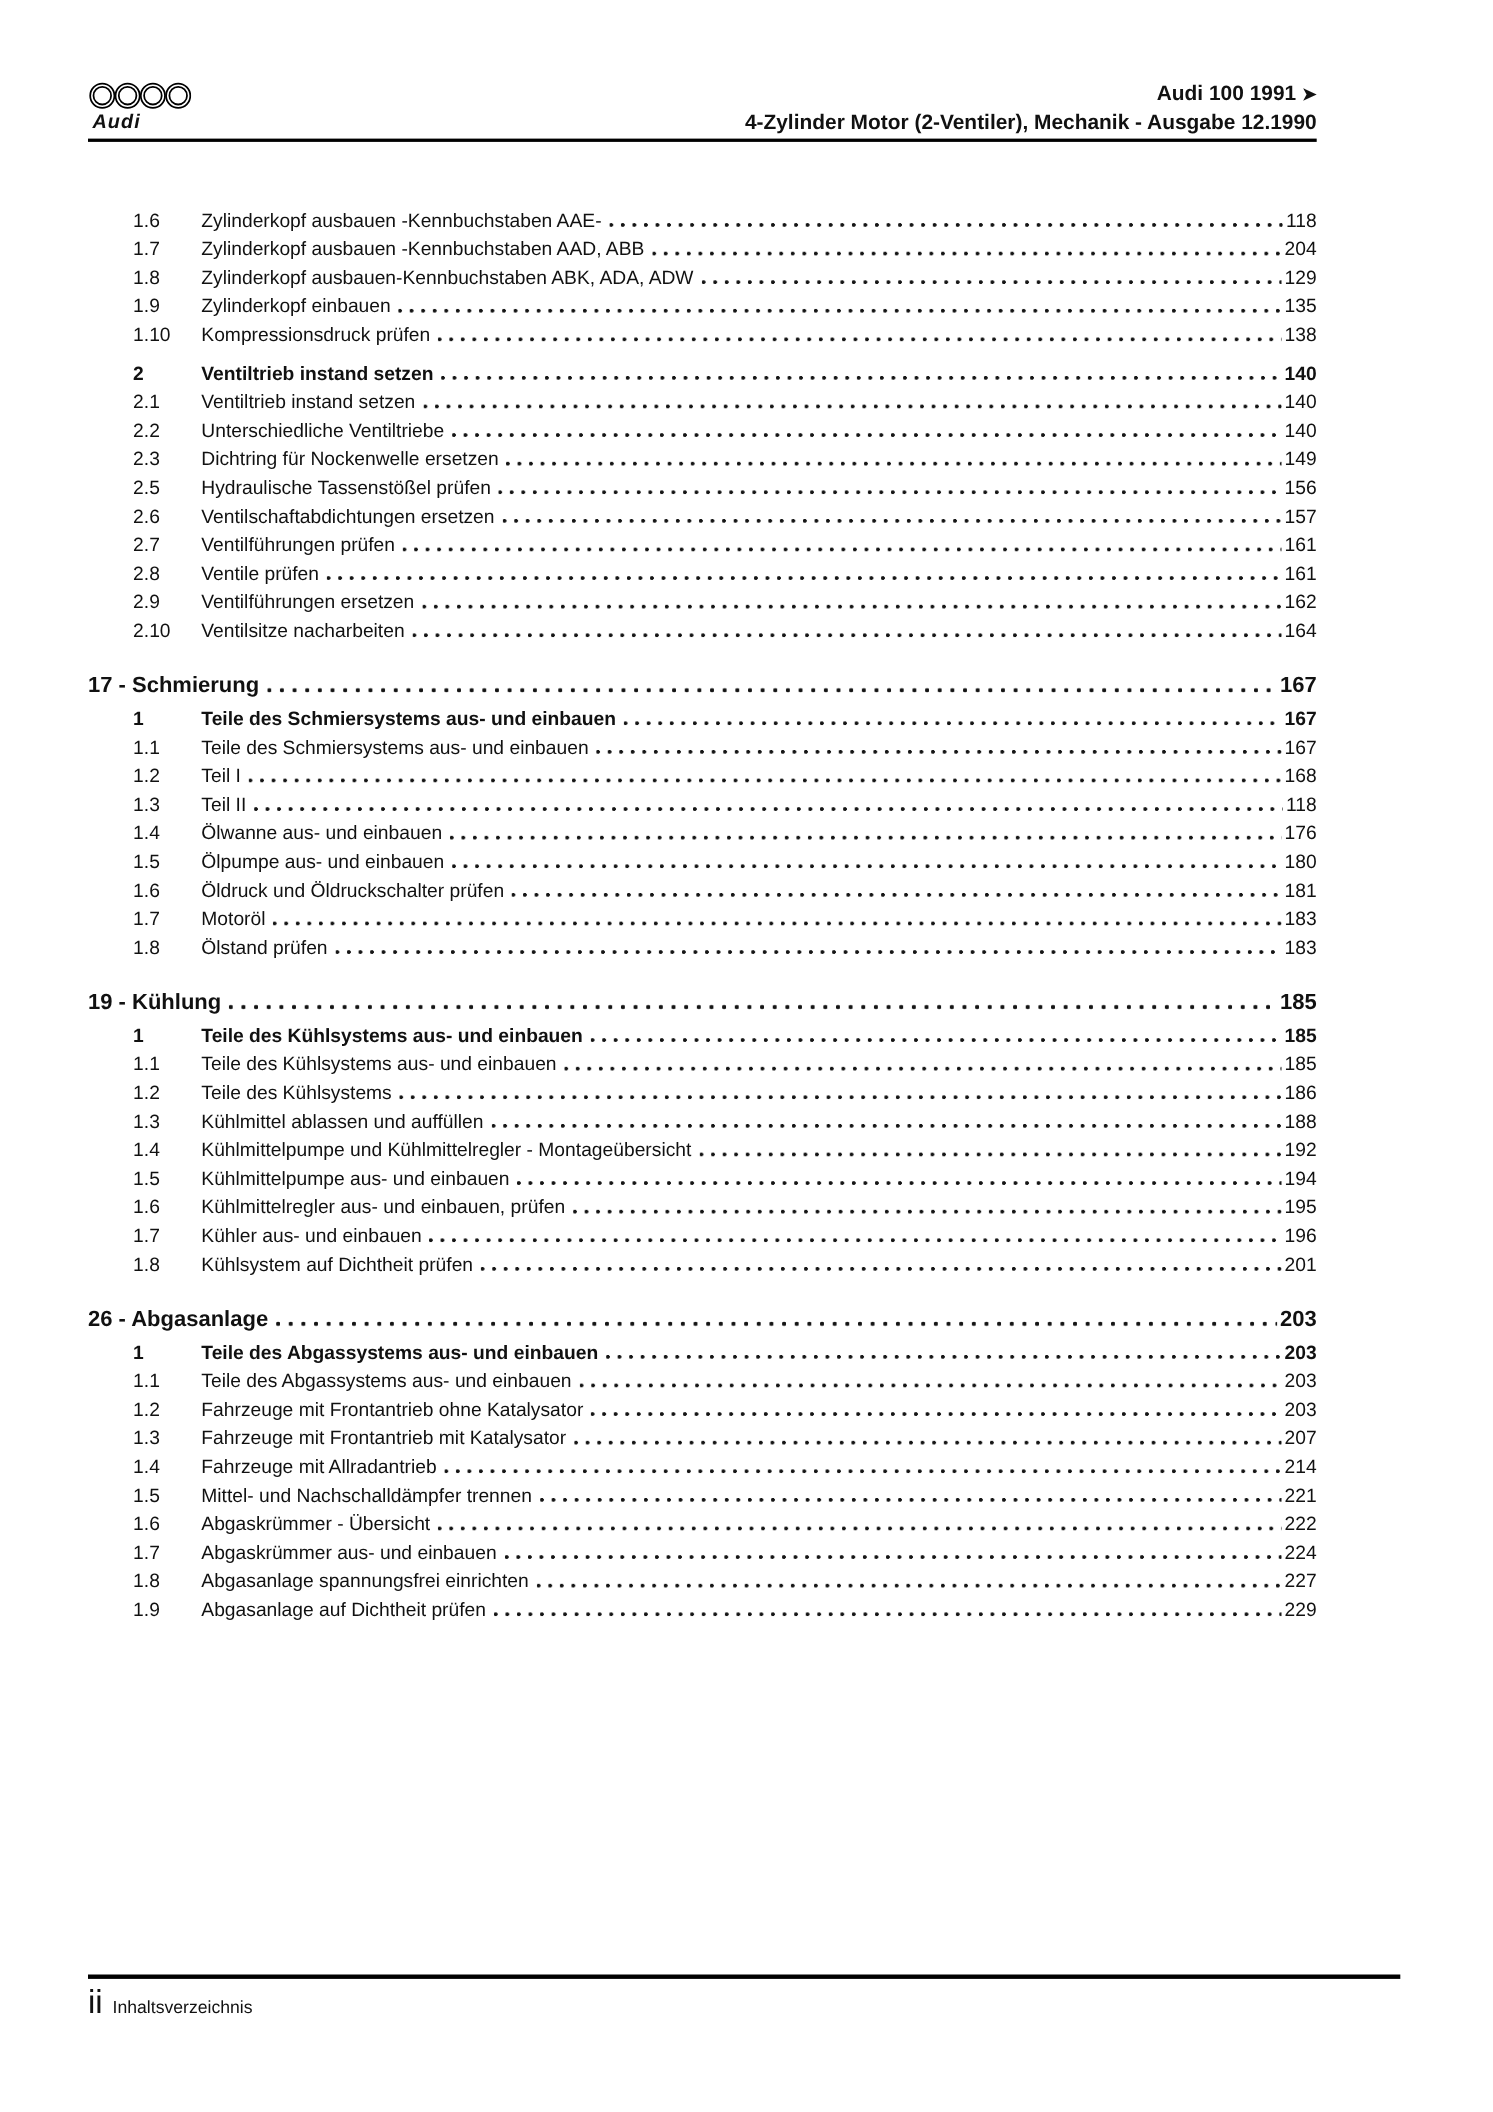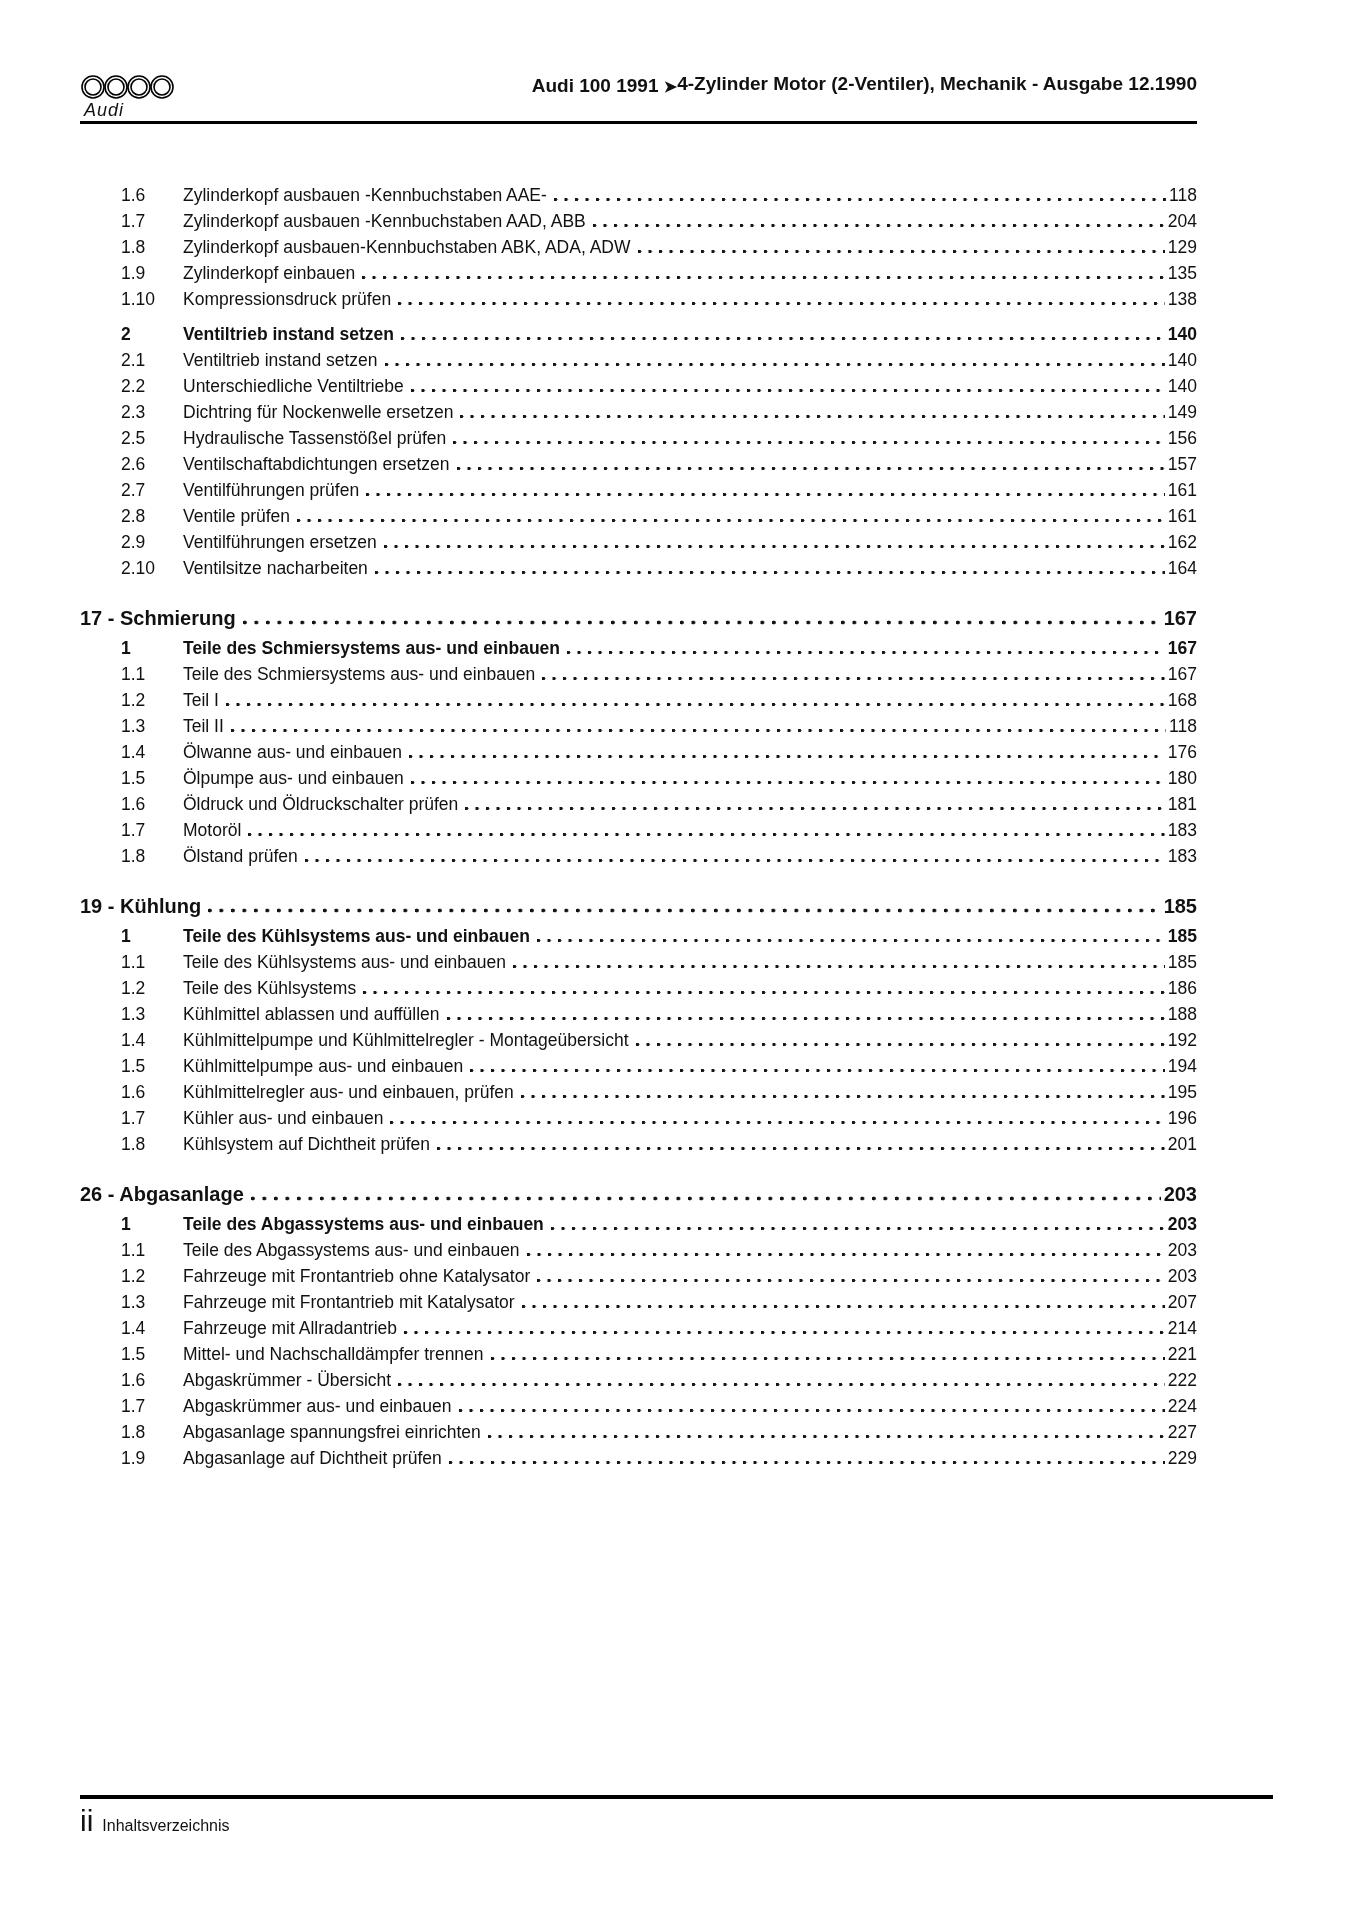--- a/index.html
+++ b/index.html
@@ -12,24 +12,24 @@
     overflow: hidden;
   }
   .page { position: relative; width: 100%; height: 100%; padding: 0 160px 0 80px; }
 
   
   .header { padding-top: 72px; border-bottom: 3px solid #000; padding-bottom: 2px; }
   .header-grid { display: grid; grid-template-columns: 112px 1fr; column-gap: 8px; }
   .logo-cell { display: flex; flex-direction: column; align-items: flex-start; }
   .rings-svg { width: 94px; height: 26px; display: block; margin-top: 2px; }
   .audi-wordmark {
-    font-weight: 400; font-style: italic; font-size: 18px; letter-spacing: 1px;
+    font-weight: 700; font-style: italic; font-size: 18px; letter-spacing: 1px;
     line-height: 18px; margin-top: 1px; margin-left: 4px;
   }
-  .header-lines { display: flex; justify-content: flex-end; }
+  .header-lines { display: flex; flex-direction: column; justify-content: flex-end; align-items: flex-end; }
   .header-line1 { font-size: 19px; font-weight: 700; line-height: 27px; }
   .header-line2 { font-size: 19px; font-weight: 700; line-height: 24px; }
   .model-arrow { font-size: 16px; }
 
   
   .toc { margin-top: 56px; }
   .group { margin-top: 0; }
   .group + .group { margin-top: 9px; }
   .group.has-heading { margin-top: 21px; }
 

